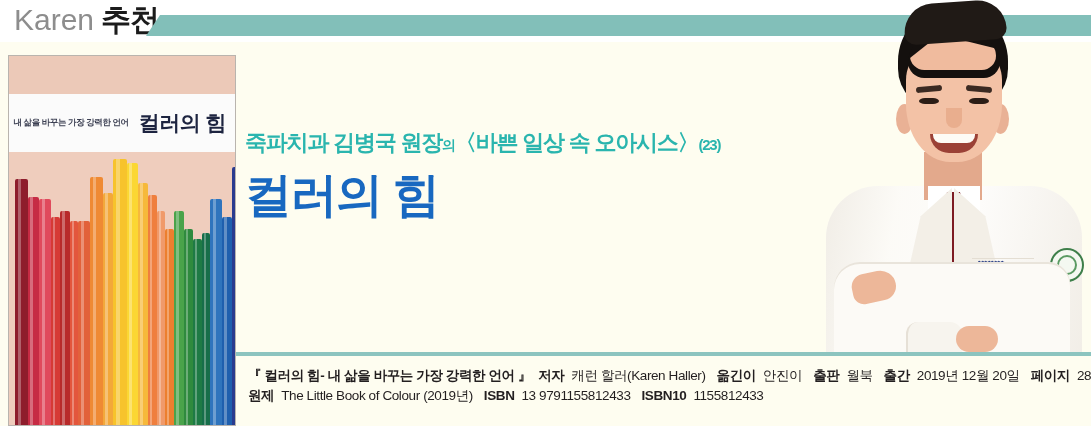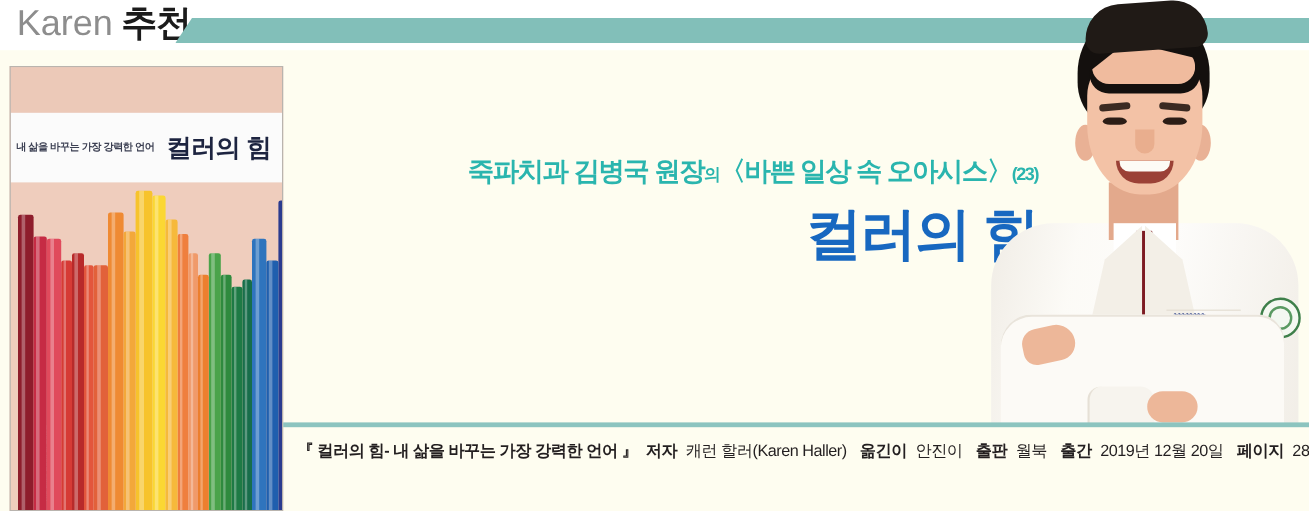--- a/index.html
+++ b/index.html
@@ -134,21 +134,21 @@
     letter-spacing: 0.4px;
     z-index: 3;
   }
   .pencil-label.small { font-size: 6px; font-weight: 400; letter-spacing: 0; }
 
   
   .headline-block {
     position: absolute;
     left: 245px; top: 130px;
     width: 620px;
-    text-align: right;
+    text-align: left;
   }
   .eyebrow {
     font-size: 22px;
     font-weight: 700;
     color: #2ab5ae;
     letter-spacing: -1.2px;
     white-space: nowrap;
     line-height: 1.2;
   }
   .eyebrow .particle { font-size: 14px; font-weight: 700; }
@@ -471,15 +471,18 @@
       <div class="ph-teeth"></div>
     </div>
   </div>
 
   <div class="divider"></div>
 
   <div class="caption">
     <div class="row">
       <b class="bracket">『 컬러의 힘- 내 삶을 바꾸는 가장 강력한 언어 』</b><span class="sep"></span><b>저자</b><span class="sep"></span><span>캐런 할러(Karen Haller)</span><span class="sep-wide"></span><b>옮긴이</b><span class="sep"></span><span>안진이</span><span class="sep-wide"></span><b>출판</b><span class="sep"></span><span>월북</span><span class="sep-wide"></span><b>출간</b><span class="sep"></span><span>2019년 12월 20일</span><span class="sep-wide"></span><b>페이지</b><span class="sep"></span><span>284</span>
     </div>
+    <div class="row">
+      <b>원제</b><span class="sep"></span><span>The Little Book of Colour (2019년)</span><span class="sep-wide"></span><b>ISBN</b><span class="sep"></span><span>13 9791155812433</span><span class="sep-wide"></span><b>ISBN10</b><span class="sep"></span><span>1155812433</span>
+    </div>
   </div>
 
 </div>
 
 </body></html>

